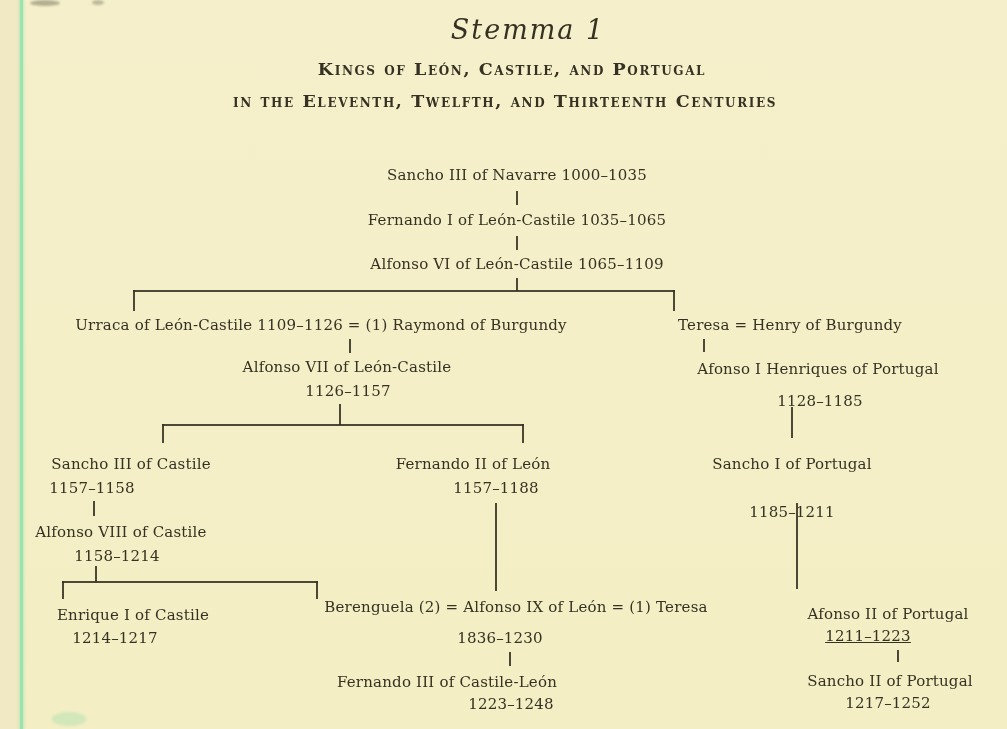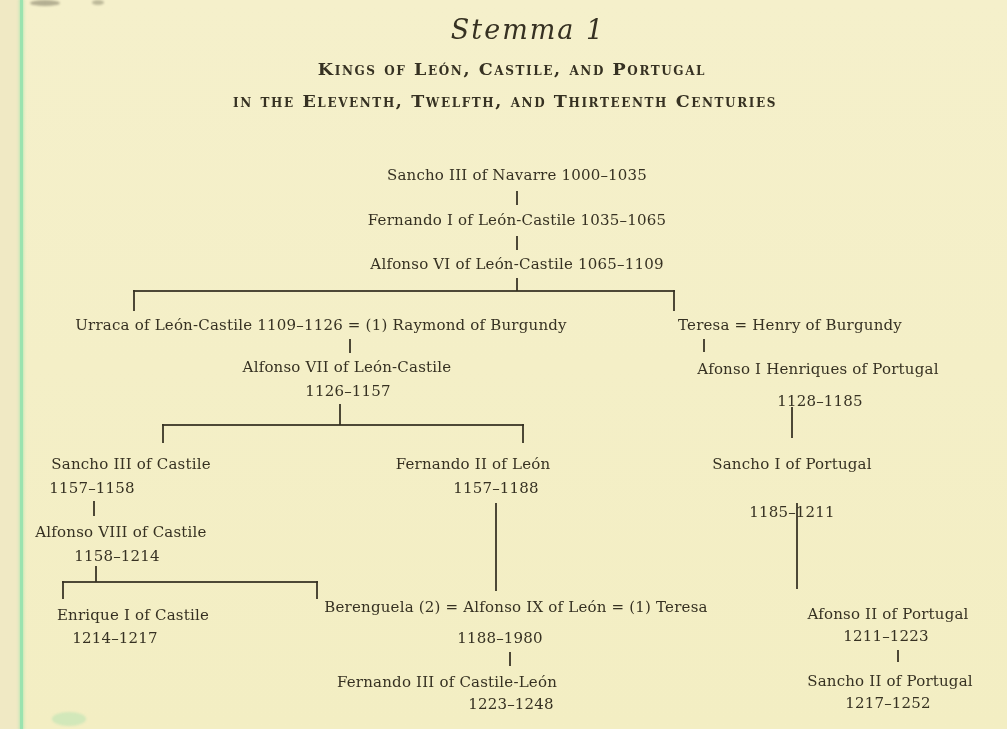--- a/index.html
+++ b/index.html
@@ -99,23 +99,23 @@
   <div class="t" style="left:117px;top:545px;">1158–1214</div>
 
   <div class="ln" style="left:95px;top:566px;height:16px;"></div>
   <div class="lnh" style="left:62px;top:581px;width:256px;"></div>
   <div class="ln" style="left:62px;top:581px;height:18px;"></div>
   <div class="ln" style="left:316px;top:581px;height:18px;"></div>
 
   <div class="t" style="left:133px;top:604px;">Enrique I of Castile</div>
   <div class="t" style="left:115px;top:627px;">1214–1217</div>
   <div class="t" style="left:516px;top:596px;">Berenguela (2) = Alfonso IX of León = (1) Teresa</div>
-  <div class="t" style="left:500px;top:627px;">1188–1980</div>
+  <div class="t" style="left:500px;top:627px;">1836–1230</div>
   <div class="t" style="left:888px;top:603px;">Afonso II of Portugal</div>
-  <div class="t" style="left:886px;top:625px;">1211–1223</div>
+  <div class="t" style="left:868px;top:625px;text-decoration:underline;">1211–1223</div>
 
   <div class="ln" style="left:509px;top:652px;height:14px;"></div>
   <div class="ln" style="left:897px;top:650px;height:12px;"></div>
 
   <div class="t" style="left:447px;top:671px;">Fernando III of Castile-León</div>
   <div class="t" style="left:464px;top:693px;margin-left:47px;">1223–1248</div>
   <div class="t" style="left:890px;top:670px;">Sancho II of Portugal</div>
   <div class="t" style="left:888px;top:692px;">1217–1252</div>
 
 </div>

